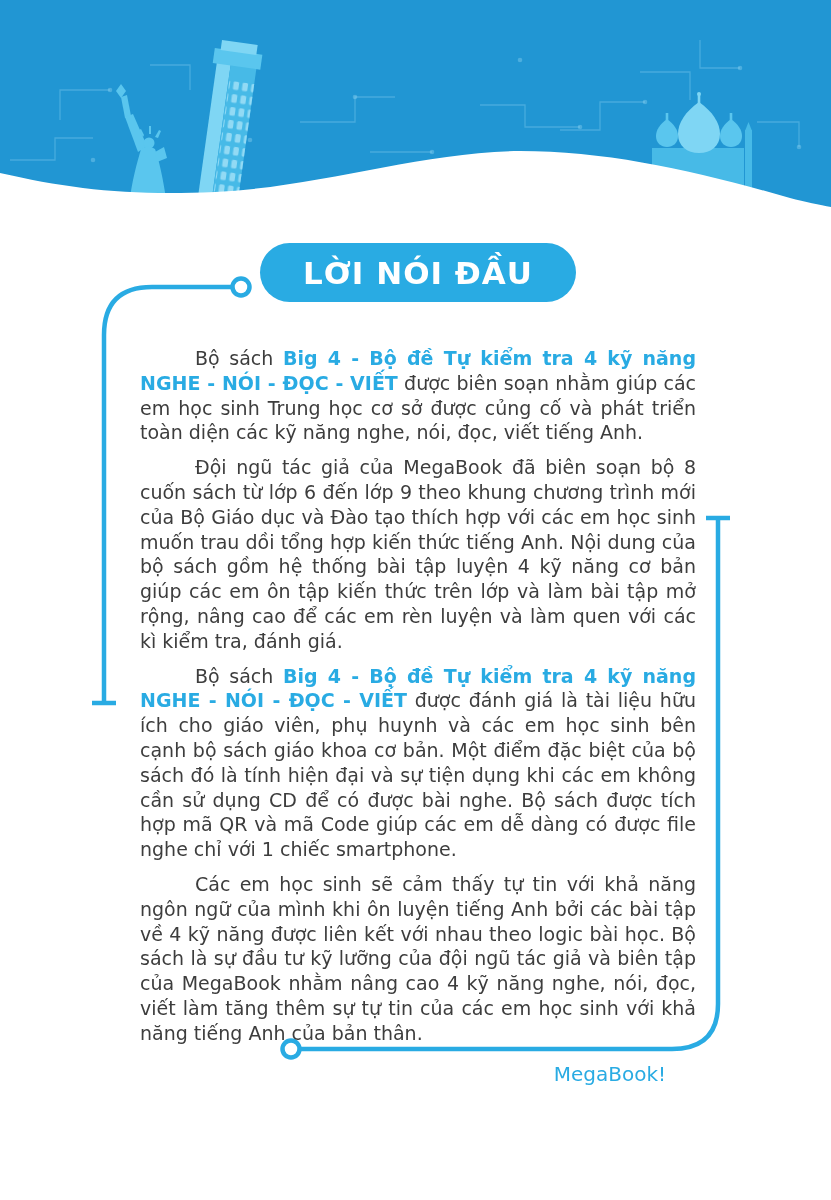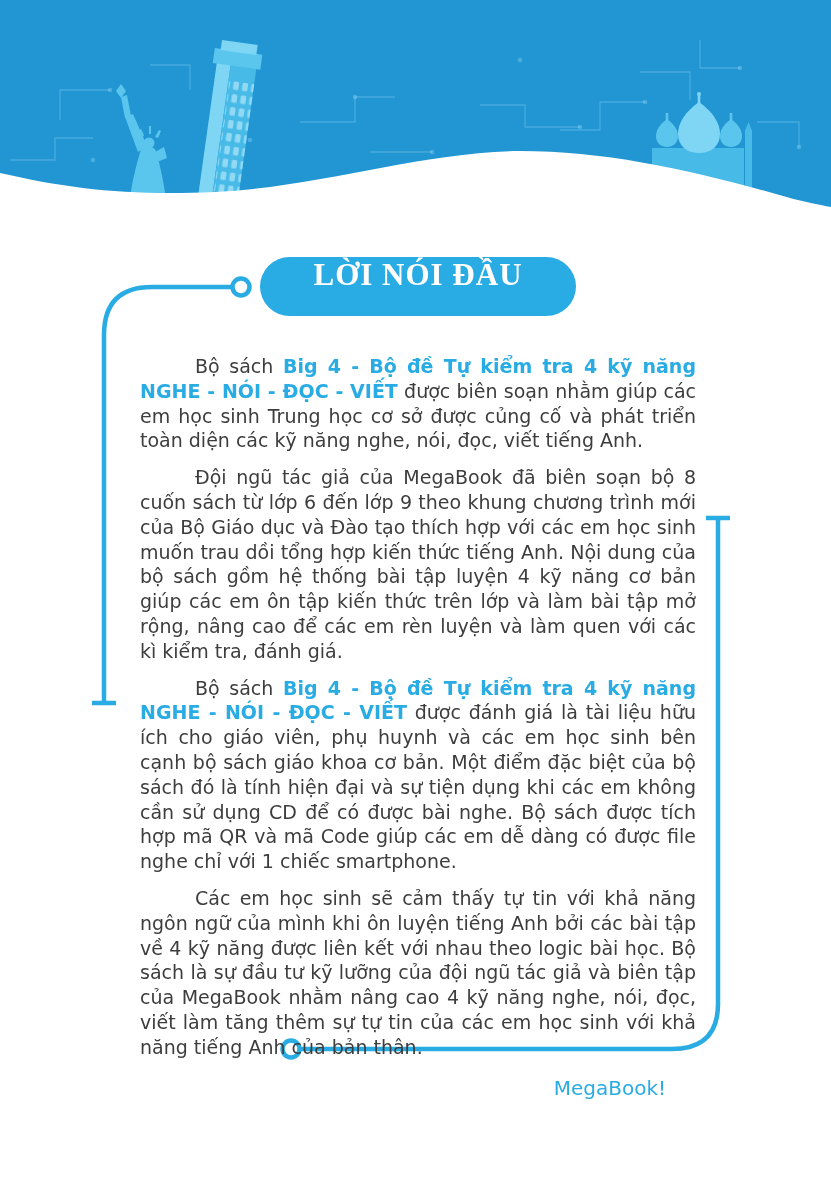--- a/index.html
+++ b/index.html
@@ -28,34 +28,34 @@
   .c-sil{fill:var(--silhouette-light);}
   .c-sil2{fill:var(--silhouette-lighter);}
   .c-sil3{fill:var(--silhouette-mid);}
   .trace{stroke:var(--pattern-blue);opacity:.28;fill:none;stroke-width:1.3;}
   .dot{fill:var(--pattern-blue);opacity:.32;}
   .wave{fill:var(--page-bg);}
   .decor{position:absolute;left:0;top:0;width:831px;height:1200px;pointer-events:none;}
   .decor path{stroke:var(--accent-blue);stroke-width:4.5;fill:none;}
   .decor circle{fill:#ffffff;stroke:var(--accent-blue);stroke-width:4.5;}
   .title-badge{
-    position:absolute;left:260px;top:257px;width:316px;height:59px;
+    position:absolute;left:260px;top:243px;width:316px;height:59px;
     background:var(--accent-blue);border-radius:30px;
-    display:flex;align-items:flex-start;justify-content:center;font-family:Liberation Serif, serif;
+    display:flex;align-items:center;justify-content:center;
   }
   .title-badge span{
     color:#ffffff;font-size:31px;font-weight:bold;letter-spacing:1px;white-space:nowrap;
   }
   .content{
     position:absolute;left:140px;top:342px;width:556px;
     color:var(--text-color);
   }
   .content p{
     font-size:19px;line-height:24.8px;text-align:justify;text-indent:55px;
-    margin:12px 0 10px 0;
+    margin:4px 0 10px 0;
   }
   .content .accent{color:var(--accent-blue);font-weight:bold;}
   .signature{
     text-align:right;padding-right:30px;margin-top:16px;
     color:var(--accent-blue);font-size:20px;
   }
 </style>
 </head>
 <body>
 

